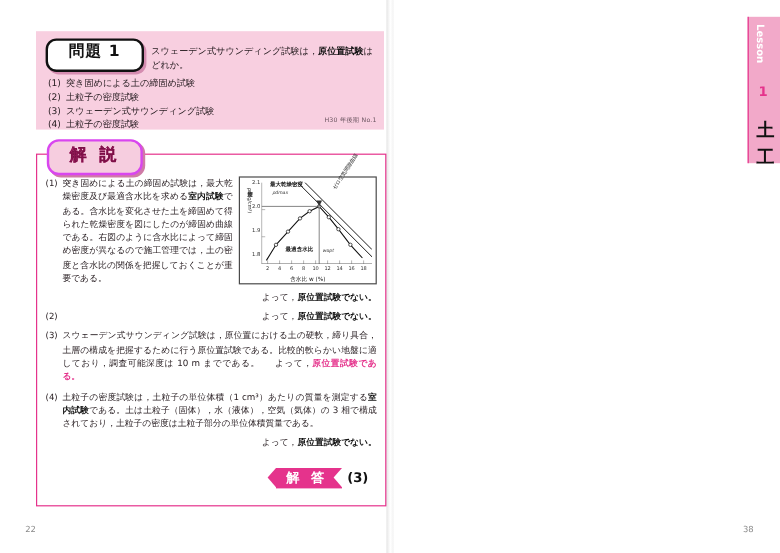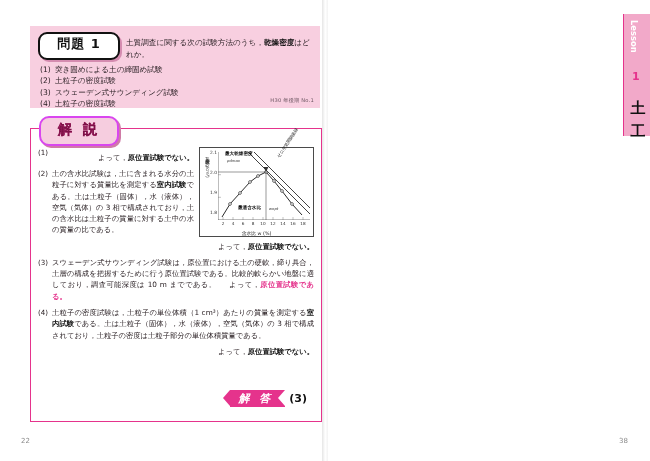--- a/index.html
+++ b/index.html
@@ -60,21 +60,21 @@
   .xtickrow{position:absolute;left:18px;right:3px;bottom:9px;height:6px;}
   .xtickrow span{position:absolute;font-size:4.2px;color:#333;transform:translateX(-50%);}
   .ann{position:absolute;font-size:4.6px;color:#111;font-weight:bold;white-space:nowrap;}
   .annsub{position:absolute;font-size:3.8px;color:#333;font-style:italic;white-space:nowrap;}
   .zeroair{position:absolute;font-size:4.3px;color:#222;white-space:nowrap;
     transform-origin:0 0;transform:rotate(-57deg);}
 
   
   .ans{position:absolute;display:flex;align-items:center;}
   .ans .rib{position:relative;background:#e5338c;color:#fff;font-size:11px;font-weight:bold;
-    letter-spacing:3px;padding:2px 12px 2px 8px;line-height:13px;font-style:italic;}
+    letter-spacing:3px;padding:2px 12px 2px 8px;line-height:13px;}
   .ans .rib:before{content:"";position:absolute;left:-7px;top:0;border-top:8.5px solid transparent;
     border-bottom:8.5px solid transparent;border-right:7px solid #e5338c;}
   .ans .rib:after{content:"";position:absolute;right:0;top:0;border-top:8.5px solid transparent;
     border-bottom:8.5px solid transparent;border-right:7px solid #fff;}
   .ans .val{font-size:11px;font-weight:bold;color:#111;margin-left:4px;}
 
   
   .tab{position:absolute;right:0;top:14px;width:26px;height:122px;background:#f2a9c9;
     border-left:1.4px solid #e5338c;}
   .tab .lesson{position:absolute;left:5px;top:6px;font-size:8.4px;font-weight:bold;color:#fff;
@@ -92,21 +92,21 @@
 
 <div class="spread">
 
   <div class="page page-left">
 
     <div class="qband left">
       <div class="qtag">
         <span>問題 1</span>
       </div>
       <div class="qstem">
-        <span>土質調査に関する次の試験方法のうち，</span><b>乾燥密度</b><span>はどれか。</span>
+        <span>スウェーデン式サウンディング試験は，</span><b>原位置試験</b><span>はどれか。</span>
       </div>
       <div class="qchoices">
         <div class="qchoice"><i>(1)</i><span>突き固めによる土の締固め試験</span></div>
         <div class="qchoice"><i>(2)</i><span>土粒子の密度試験</span></div>
         <div class="qchoice"><i>(3)</i><span>スウェーデン式サウンディング試験</span></div>
         <div class="qchoice"><i>(4)</i><span>土粒子の密度試験</span></div>
       </div>
       <div class="qsrc">H30 年後期 No.1</div>
     </div>
 
@@ -179,26 +179,26 @@
               <span style="left:65px">14</span>
               <span style="left:75px">16</span>
               <span style="left:85px">18</span>
             </div>
             <div class="xaxis-title">含水比 w (%)</div>
           </div>
         </div>
 
         <div class="para">
           <span class="num">(1)</span>
+          <span>突き固めによる土の締固め試験は，最大乾燥密度及び最適含水比を求める<b>室内試験</b>である。含水比を変化させた土を締固めて得られた乾燥密度を図にしたのが締固め曲線である。右図のように含水比によって締固め密度が異なるので施工管理では，土の密度と含水比の関係を把握しておくことが重要である。</span>
         </div>
         <div class="yoru">よって，<b>原位置試験でない。</b></div>
 
         <div class="para">
           <span class="num">(2)</span>
-          <span>土の含水比試験は，土に含まれる水分の土粒子に対する質量比を測定する<b>室内試験</b>である。土は土粒子（固体），水（液体），空気（気体）の 3 相で構成されており，土の含水比は土粒子の質量に対する土中の水の質量の比である。</span>
         </div>
         <div class="yoru">よって，<b>原位置試験でない。</b></div>
 
         <div class="para">
           <span class="num">(3)</span>
           <span>スウェーデン式サウンディング試験は，原位置における土の硬軟，締り具合，土層の構成を把握するために行う原位置試験である。比較的軟らかい地盤に適しており，調査可能深度は 10 m までである。</span>
           <span style="margin-left:10px">よって，<span class="pink">原位置試験である。</span></span>
         </div>
 
         <div class="para">

